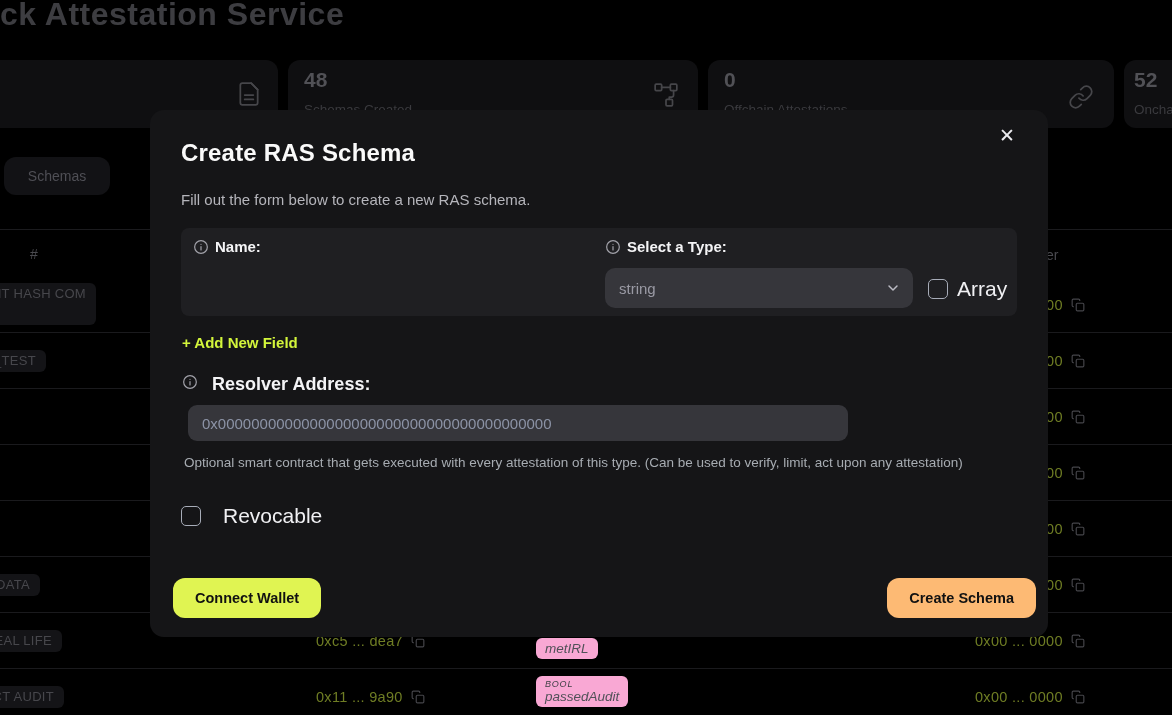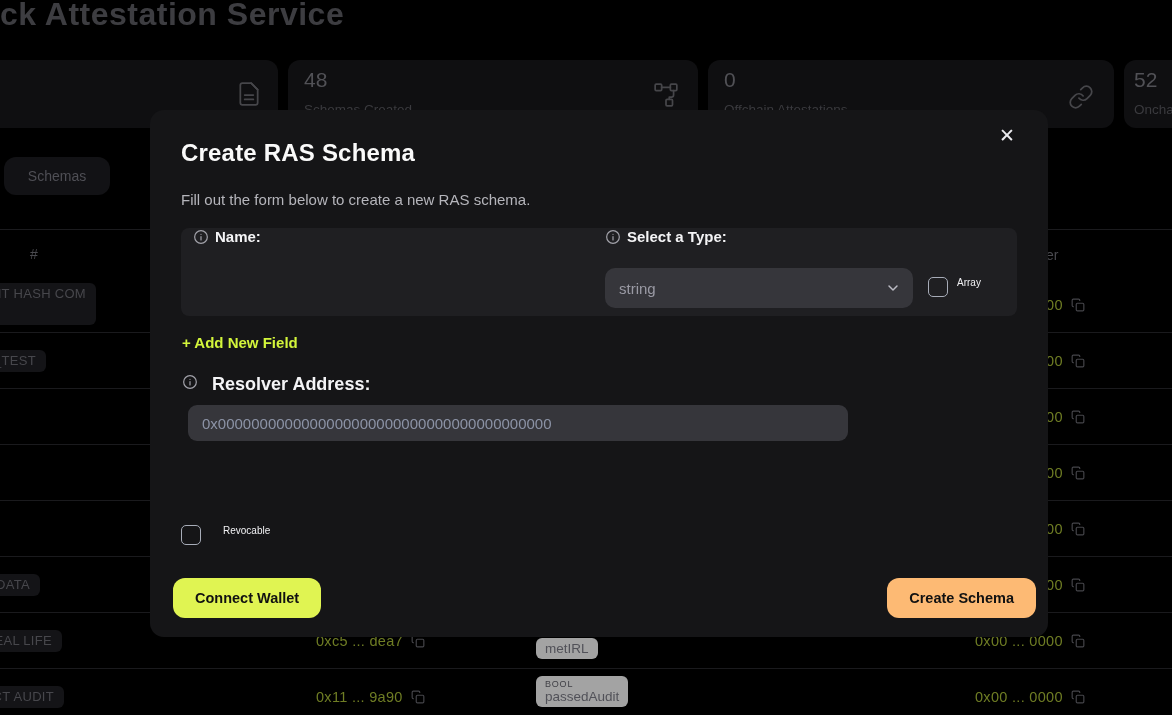--- a/index.html
+++ b/index.html
@@ -8,21 +8,21 @@
     width:1172px; height:715px; position:relative; overflow:hidden;
     font-family:"Liberation Sans","DejaVu Sans",sans-serif;
     -webkit-font-smoothing:antialiased;
   }
   .abs { position:absolute; }
 
   
   .bg-title { left:0; top:-4px; font-size:32px; font-weight:600; letter-spacing:.5px; color:#3d3d41; white-space:nowrap; }
 
   .stat-card { top:60px; height:68px; background:#0f0f11; border-radius:12px; overflow:hidden; }
-  .stat-value { position:absolute; left:16px; top:8px; font-size:21px; font-weight:400; color:#515156; }
+  .stat-value { position:absolute; left:16px; top:8px; font-size:21px; font-weight:700; color:#515156; }
   .stat-label { position:absolute; left:16px; top:42px; font-size:13.5px; color:#3a3a3e; white-space:nowrap; }
   .stat-icon  { position:absolute; top:20px; }
 
   .pill-tab { left:4px; top:157px; width:106px; height:38px; background:#121215; border-radius:12px;
               display:flex; align-items:center; justify-content:center; font-size:14px; color:#4f4f55; }
 
   .tbl-topline { left:0; top:229px; width:1172px; height:1px; background:#1b1b1e; }
   .tbl-h { font-size:14px; color:#4a4a4f; }
 
   .t-row { left:0; width:1172px; height:56px; border-bottom:1px solid #1a1a1d; }
@@ -30,45 +30,45 @@
              color:#47474c; font-size:13px; letter-spacing:.3px; text-align:right; padding:3px 10px 0 0;
              white-space:nowrap; overflow:hidden; }
   .l-badge.tall { top:6px; height:42px; }
   .uid-link { position:absolute; left:316px; top:50%; transform:translateY(-50%);
               color:#6f7d24; font-size:14.5px; letter-spacing:.3px; white-space:nowrap;
               display:flex; align-items:center; gap:8px; }
   .res-link { position:absolute; left:975px; top:50%; transform:translateY(-50%);
               color:#6f7d24; font-size:14.5px; letter-spacing:.3px; white-space:nowrap;
               display:flex; align-items:center; gap:8px; }
   .copy-ic svg { display:block; }
-  .tag-badge { position:absolute; left:536px; background:#a3a3a3; border-radius:6px; color:#515158;
-               font-size:13.5px; padding:3px 9px; white-space:nowrap; }
+  .tag-badge { position:absolute; left:536px; background:#f9a8d4; border-radius:6px; color:#515158;
+               font-size:13.5px; padding:3px 9px; white-space:nowrap;font-style:italic; }
   .tag-badge .tiny { display:block; font-size:9px; letter-spacing:.8px; color:#404046; }
 
   
   .modal { left:150px; top:110px; width:898px; height:527px; background:#151517; border-radius:14px; z-index:10; }
   .m-close { position:absolute; right:28px; top:12px; font-size:19px; color:#ececf0; cursor:pointer;
              width:26px; height:26px; display:flex; align-items:center; justify-content:center; }
   .m-title { position:absolute; left:31px; top:29px; font-size:24px; font-weight:600; color:#fafafa; letter-spacing:.2px; }
   .m-sub   { position:absolute; left:31px; top:81px; font-size:15px; color:#b5b5bb; }
 
   .m-section { position:absolute; left:31px; top:118px; width:836px; height:88px; background:#1f1f22; border-radius:8px; }
-  .f-label { position:absolute; top:0; display:flex; align-items:center; gap:6px;
+  .f-label { position:absolute; top:10px; display:flex; align-items:center; gap:6px;
              font-size:15px; font-weight:700; color:#f4f4f6; }
   .info-ic { display:flex; }
   .m-input { position:absolute; height:40px; background:#36363b; border:none; border-radius:10px;
              color:#e8e8ee; font-size:15px; padding:0 14px; outline:none;
              font-family:"Liberation Sans","DejaVu Sans",sans-serif; }
   .m-input::placeholder { color:#8e8e98; }
   .m-select { position:absolute; left:424px; top:40px; width:308px; height:40px; background:#36363b;
               border-radius:10px; display:flex; align-items:center; padding:0 14px;
               color:#9a9aa4; font-size:15px; cursor:pointer; }
   .m-select .chev { position:absolute; right:12px; top:12px; }
   .chk { width:20px; height:20px; border:1.5px solid #a7acb8; border-radius:5px; background:transparent; cursor:pointer; }
-  .chk-row { position:absolute; display:flex; gap:9px; font-size:10px; color:#f0f0f3; }
+  .chk-row { position:absolute; display:flex; align-items:center; gap:9px; font-size:21px; color:#f0f0f3; }
 
   .add-field { position:absolute; left:32px; top:224px; font-size:15px; font-weight:600; cursor:pointer; }
   .res-label { position:absolute; left:32px; top:264px; display:flex; gap:14px;
                font-size:18px; font-weight:700; color:#f4f4f6; }
   .res-input { left:38px; top:295px; width:660px; height:36px; border-radius:9px; color:#8c93a6; font-size:15px; }
   .helper { position:absolute; left:34px; top:343px; width:792px; font-size:13.5px; line-height:20px; color:#a7acb2; }
 
   .btn { position:absolute; top:468px; height:40px; border:none; border-radius:12px; padding:7px 22px;
          font-size:14.5px; font-weight:600; color:#111; cursor:pointer;
          font-family:"Liberation Sans","DejaVu Sans",sans-serif; }
@@ -296,21 +296,22 @@
     <span class="info-ic">
         <svg width="16" height="16" viewBox="0 0 24 24" fill="none" stroke="#a2a2aa" stroke-width="1.8" stroke-linecap="round">
           <circle cx="12" cy="12" r="9.5"></circle>
           <line x1="12" y1="16.5" x2="12" y2="11.5"></line>
           <line x1="12" y1="8" x2="12.01" y2="8"></line>
         </svg>
       </span>
     <span>Resolver Address:</span>
   </span>
   <input class="m-input res-input abs" value="0x0000000000000000000000000000000000000000" style="">
-
-  <span class="chk-row" style="left:31px; top:415px;gap:22px;">
+  <p class="helper">Optional smart contract that gets executed with every attestation of this type. (Can be used to verify, limit, act upon any attestation)</p>
+
+  <span class="chk-row" style="left:31px; top:394px;gap:22px;">
     <span class="chk"></span>
     <span>Revocable</span>
   </span>
 
   <button class="btn" style="left: 23px; background: rgb(224, 244, 82);">Connect Wallet</button>
   <button class="btn" style="right: 12px; background: #fdba74;">Create Schema</button>
 </div>
 
 </body></html>

